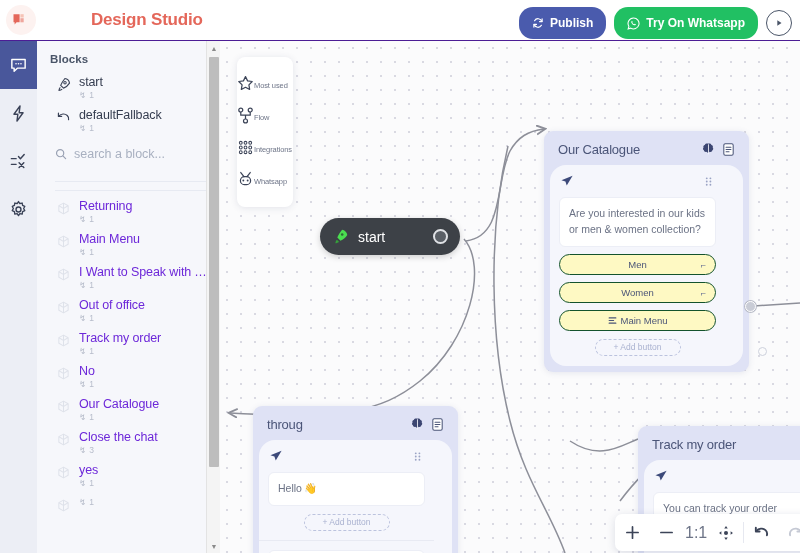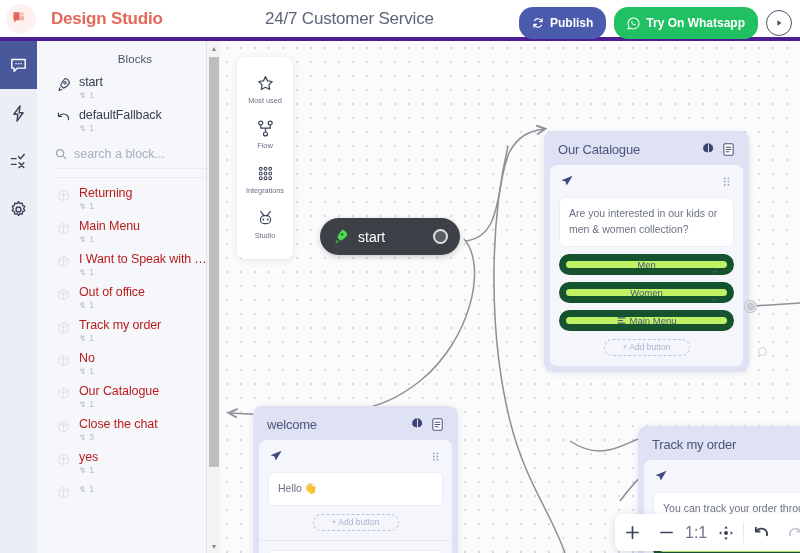--- a/index.html
+++ b/index.html
@@ -8,23 +8,24 @@
     overflow: hidden;
     font-family: "Liberation Sans", sans-serif;
     background: #ffffff;
   }
   .app { position: relative; width: 800px; height: 553px; overflow: hidden; }
 
   
   .header {
     position: absolute; top: 0; left: 0; width: 800px; height: 41px;
     background: #ffffff;
-    border-bottom: 4px solid #4c1d95;
+    border-bottom: 1px solid #4c1d95;
     display: flex; align-items: center;
     z-index: 40;
+    gap: 40px;
   }
   .logo-wrap {
     width: 41px; height: 41px; display: flex; align-items: center; justify-content: center;
     flex: 0 0 41px;
   }
   .logo-circle {
     width: 30px; height: 30px; border-radius: 50%;
     background: #fdf2f0;
     display: flex; align-items: center; justify-content: center;
   }
@@ -69,41 +70,41 @@
   .rail-item.active { background: #49579b; color: #ffffff; }
 
   
   .sidebar {
     position: absolute; left: 37px; top: 41px; width: 183px; height: 512px;
     background: #f6f7fb;
     overflow: hidden;
     z-index: 28;
   }
   .sb-title {
-    font-size: 11.5px; font-weight: normal; color: #4a5568;
-    padding: 12px 0 4px 13px; letter-spacing: 0.1px; text-align: center;
+    font-size: 11.5px; font-weight: bold; color: #4a5568;
+    padding: 12px 0 4px 13px; letter-spacing: 0.1px;
   }
   .blk {
     display: flex; align-items: flex-start; gap: 8px;
     padding: 6px 10px 2px 18px; cursor: pointer;
   }
   .blk-ico { width: 16px; flex: 0 0 16px; text-align: center; padding-top: 2px; }
   .blk-body { flex: 1; min-width: 0; }
   .blk-name {
     font-size: 12.5px; color: #343c4f; letter-spacing: -0.1px;
     white-space: nowrap; overflow: hidden; text-overflow: ellipsis;
   }
   .blk-sub {
     font-size: 8.5px; color: #b6bcca; margin-top: 1px;
     display: flex; align-items: center; gap: 3px;
   }
-  .blk.dim .blk-name { color: #b91c1c; }
+  .blk.dim .blk-name { color: #6d28d9; }
   .blk.dim .blk-ico { opacity: .45; }
   .search-row {
-    margin: 12px 14px 0 18px; padding-bottom: 7px;
+    margin: 12px 14px 0 18px; padding-bottom: 20px;
     border-bottom: 1px solid #e7eaf2;
     display: flex; align-items: center; gap: 7px;
   }
   .search-inp {
     border: none; background: transparent; outline: none;
     font-size: 12.5px; color: #4a5568; width: 130px;
     font-family: "Liberation Sans", sans-serif;
   }
   .search-inp::placeholder { color: #a8b0c0; }
   .sb-divider { height: 1px; background: #e7eaf2; margin: 8px 14px 2px 18px; }
@@ -137,21 +138,21 @@
 
   
   .palette {
     position: absolute; left: 17px; top: 16px; width: 56px;
     background: #ffffff; border-radius: 8px;
     box-shadow: 0 1px 7px rgba(60,70,110,.13);
     padding: 12px 0 10px 0;
     z-index: 12;
   }
   .pal-item {
-    display: flex; flex-direction: column; align-items: center;
+    display: flex; flex-direction: row; align-items: center;
     padding: 6px 0 9px 0; cursor: pointer;
   }
   .pal-label { font-size: 7.5px; color: #6e7588; margin-top: 4px; letter-spacing: -0.1px; }
 
   
   .node-start {
     position: absolute; left: 100px; top: 177px;
     width: 140px; height: 37px; border-radius: 19px;
     background: #3d4147;
     display: flex; align-items: center; gap: 9px; padding: 0 12px;
@@ -172,33 +173,33 @@
     z-index: 10;
   }
   .card-head {
     display: flex; align-items: center; padding: 5px 7px 8px 8px;
   }
   .card-title {
     font-size: 13px; color: #4b5578; flex: 1; letter-spacing: -0.2px;
   }
   .card-head-ico { margin-left: 5px; cursor: pointer; display: flex; }
   .card-body {
-    background: #f5f6fc; border-radius: 7px; padding: 9px 9px 10px 9px;
+    background: #f5f6fc; border-radius: 16px; padding: 9px 27px 10px 9px;
   }
   .body-top {
     display: flex; align-items: center; justify-content: space-between;
     padding: 0 1px 9px 1px;
   }
   .msg-box {
     background: #ffffff; border: 1px solid #eceef6; border-radius: 6px;
     padding: 8px 9px; font-size: 10.5px; color: #6b7285; line-height: 1.5;
   }
   .opt-btn {
     margin-top: 7px; height: 21px; border-radius: 11px;
-    border: 7px solid #14532d; background: #bef264;
+    border: 1px solid #14532d; background: #fef9c3;
     display: flex; align-items: center; justify-content: center;
     font-size: 9.5px; color: #4b5578; position: relative; cursor: pointer;
     gap: 4px;
   }
   .opt-corner {
     position: absolute; right: 9px; top: 5px;
     color: #5a6490; font-size: 9px;
   }
   .add-btn {
     margin: 8px auto 0 auto; width: 86px; height: 17px; border-radius: 9px;
@@ -241,21 +242,20 @@
     <div class="logo-wrap">
       <div class="logo-circle">
         <svg width="17" height="17" viewBox="0 0 17 17">
           <path d="M1.5 2.2h6.1v8.1H4.6L2.6 12.6V10.3H1.5z" fill="#e4675a"></path>
           <rect x="8.4" y="2.2" width="3.3" height="3.3" fill="#f6c3b6"></rect>
           <rect x="8.4" y="6.2" width="3.3" height="4.1" fill="#e4675a" opacity=".55"></rect>
         </svg>
       </div>
     </div>
     <div class="brand">Design Studio</div>
-    <div class="flow-title">24/7 Customer Service</div>
 
     <div class="hdr-actions">
       <button class="btn btn-publish">
         <svg width="12" height="12" viewBox="0 0 14 14">
           <path d="M11.5 5.2A4.7 4.7 0 0 0 3 4.3M2.5 8.8A4.7 4.7 0 0 0 11 9.7" stroke="#fff" stroke-width="1.4" fill="none" stroke-linecap="round"></path>
           <path d="M11.8 2.3v3h-3M2.2 11.7v-3h3" stroke="#fff" stroke-width="1.4" fill="none" stroke-linecap="round" stroke-linejoin="round"></path>
         </svg>
         <span>Publish</span>
       </button>
       <button class="btn btn-whatsapp">
@@ -539,21 +539,21 @@
         </svg>
         <div class="pal-label">Integrations</div>
       </div>
       <div class="pal-item">
         <svg width="17" height="17" viewBox="0 0 18 18">
           <path d="M4 1.6L7.4 6M14 1.6L10.6 6" stroke="#3c4458" stroke-width="1.3" fill="none" stroke-linecap="round"></path>
           <rect x="3.6" y="6" width="10.8" height="8.4" rx="4.2" fill="none" stroke="#3c4458" stroke-width="1.3"></rect>
           <circle cx="6.7" cy="10" r="1" fill="#3c4458"></circle>
             <circle cx="11.3" cy="10" r="1" fill="#3c4458"></circle>
         </svg>
-        <div class="pal-label">Studio</div>
+        <div class="pal-label">Whatsapp</div>
       </div>
     </div>
 
     <div class="node-start">
       <svg width="17" height="17" viewBox="0 0 16 16">
         <path d="M9.5 1.6c2.4.3 4.5 2.4 4.9 4.9-1.7 2.6-4 4.6-6.4 5.4L5 9c.8-2.5 2.5-4.9 4.5-7.4z" fill="#4ade50"></path>
         <circle cx="9.6" cy="6.2" r="1.2" fill="#2f6b34"></circle>
         <path d="M4.6 11c-.9.9-1.4 2.2-1.4 3.4 1.2 0 2.5-.5 3.4-1.4z" fill="#35a13b"></path>
       </svg>
       <span class="lbl">start</span>
@@ -608,21 +608,21 @@
           <span>Main Menu</span>
         </div>
         <div class="add-btn">+ Add button</div>
       </div>
     </div>
     <div class="port" style="left:525px; top:260px;"></div>
     <div class="port-empty" style="left:538px; top:306px;"></div>
 
     <div class="card" style="left:33px; top:365px; width:205px;">
       <div class="card-head">
-        <div class="card-title">welcome</div>
+        <div class="card-title">throug</div>
         <div class="card-head-ico">
           <svg width="15" height="15" viewBox="0 0 16 16">
             <path d="M8 2.2c-1.2-1-3.4-.5-3.9 1-1.3.2-2 1.6-1.4 2.7-.9.8-.7 2.4.4 3 .1 1.4 1.7 2.3 2.9 1.6.6 1.3 2.6 1.3 3.2 0 1.2.7 2.8-.2 2.9-1.6 1.1-.6 1.3-2.2.4-3 .6-1.1-.1-2.5-1.4-2.7-.5-1.5-2.7-2-3.9-1z" fill="#3c4672"></path>
             <path d="M8 2.4v10.8" stroke="#f5f6fc" stroke-width=".9"></path>
           </svg>
         </div>
         <div class="card-head-ico">
           <svg width="15" height="15" viewBox="0 0 16 16">
             <rect x="3" y="1.8" width="10" height="12.4" rx="1.6" fill="#ffffff" stroke="#4b5578" stroke-width="1.1"></rect>
             <path d="M5.4 5.5h5.2M5.4 8h5.2M5.4 10.5h3.2" stroke="#4b5578" stroke-width="1.1" stroke-linecap="round"></path>

